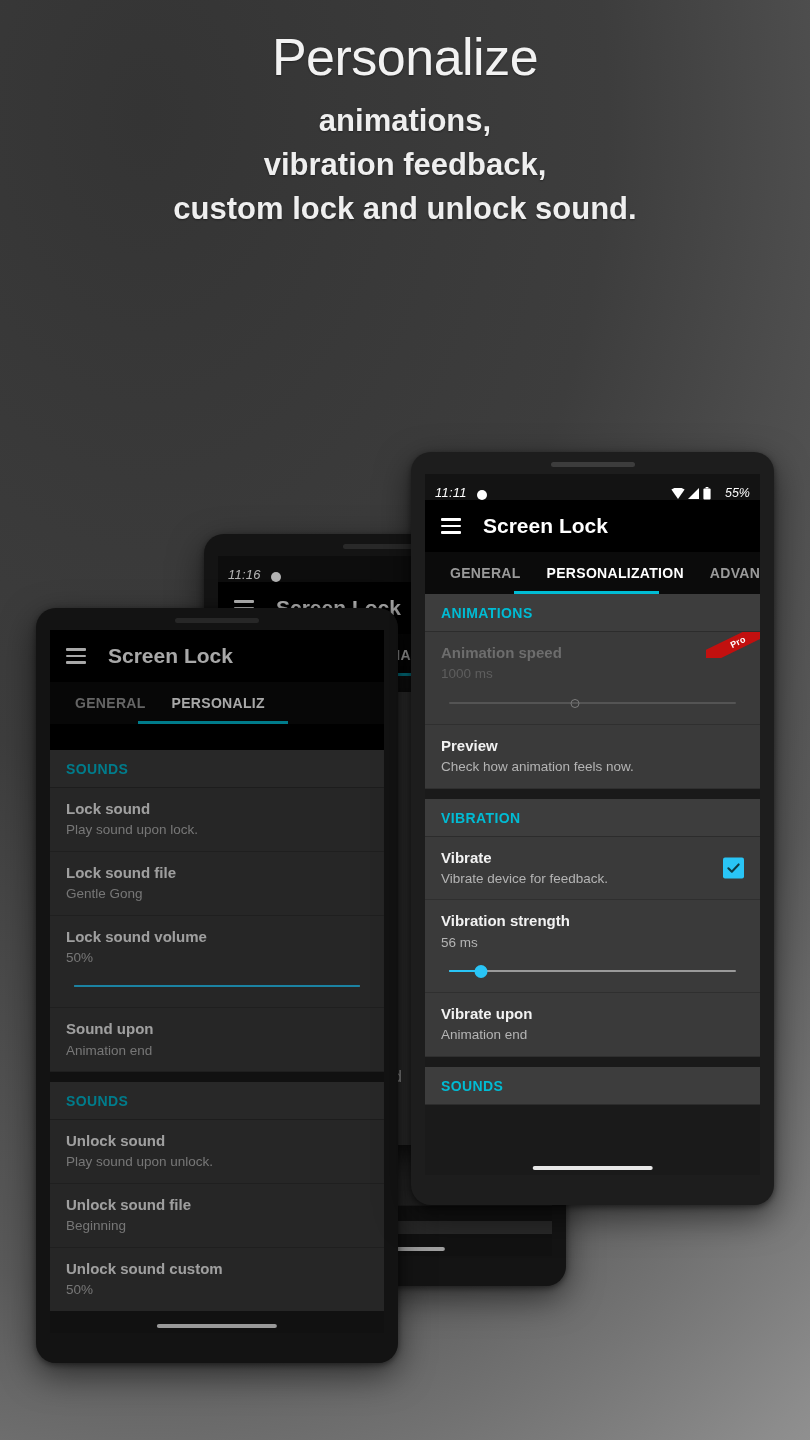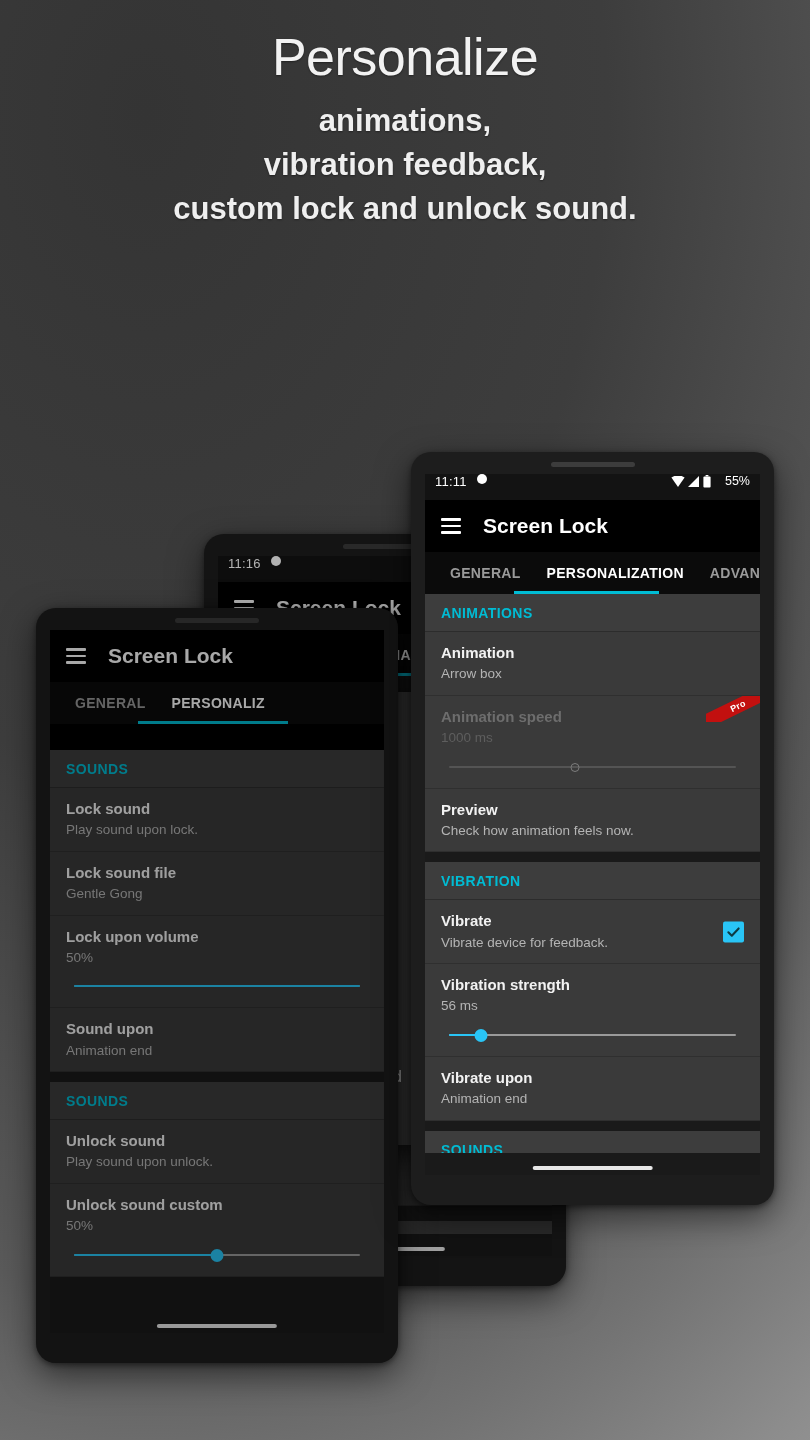--- a/index.html
+++ b/index.html
@@ -36,22 +36,22 @@
   }
   .phone::before{ 
     content:""; position:absolute; left:50%; transform:translateX(-50%);
     top:10px; width:84px; height:5px; border-radius:3px;
     background:#3c3c3c;
   }
   .screen { position:relative; width:100%; height:100%; background:#000; overflow:hidden; }
 
   
   .statusbar{
-    height:26px; background:#131313; display:flex; align-items:flex-start;
-    padding:0 10px; color:#fff; font-size:13px; font-weight:400;
+    height:26px; background:#131313; display:flex; align-items:flex-end;
+    padding:0 10px; color:#fff; font-size:13px; font-weight:400;font-style:italic;
   }
   .statusbar .time{ letter-spacing:.2px; }
   .statusbar .dot{ width:10px;height:10px;border-radius:50%;background:#fff;margin-left:10px; }
   .statusbar .right{ margin-left:auto; display:flex; align-items:center; gap:3px; }
   .batt-pct{ font-size:12.5px; margin-left:11px; }
   .ico-wifi{ width:14px;height:11px; }
   .ico-sig{ width:12px;height:11px; }
   .ico-batt{ width:8px;height:13px; }
 
   
@@ -180,41 +180,45 @@
         <div class="t">Lock sound</div>
         <div class="s">Play sound upon lock.</div>
       </div>
 
       <div class="row">
         <div class="t">Lock sound file</div>
         <div class="s">Gentle Gong</div>
       </div>
 
       <div class="row">
-        <div class="t">Lock upon volume</div>
+        <div class="t">Lock sound volume</div>
         <div class="s">50%</div>
         <div class="slider">
           <div class="track"></div>
           <div class="fill" style="width:100%"></div>
         </div>
       </div>
 
       <div class="row">
         <div class="t">Sound upon</div>
         <div class="s">Animation end</div>
       </div>
 
       <div class="gap"></div>
       <div class="section-hdr">SOUNDS</div>
 
       <div class="row">
         <div class="t">Unlock sound</div>
         <div class="s">Play sound upon unlock.</div>
       </div>
 
+      <div class="row">
+        <div class="t">Unlock sound file</div>
+        <div class="s">Beginning</div>
+      </div>
 
       <div class="row">
         <div class="t">Unlock sound custom</div>
         <div class="s">50%</div>
         <div class="slider">
           <div class="track"></div>
           <div class="fill" style="width:50%"></div>
           <div class="knob" style="left:50%"></div>
         </div>
       </div>
@@ -348,24 +352,20 @@
       <span class="tab">GENERAL</span>
       <span class="tab active">PERSONALIZATION</span>
       <span class="tab">ADVANCED</span>
 
       <span class="tab-underline" style="left:89px;width:145px;"></span>
     </div>
 
     <div class="content">
       <div class="section-hdr">ANIMATIONS</div>
 
-      <div class="row">
-        <div class="t">Animation</div>
-        <div class="s">Arrow box</div>
-      </div>
 
       <div class="row dim">
         <div class="pro">
           <span>Pro</span>
         </div>
         <div class="t">Animation speed</div>
         <div class="s">1000 ms</div>
         <div class="slider dim">
           <div class="track"></div>
           <div class="knob" style="left:44%"></div>

